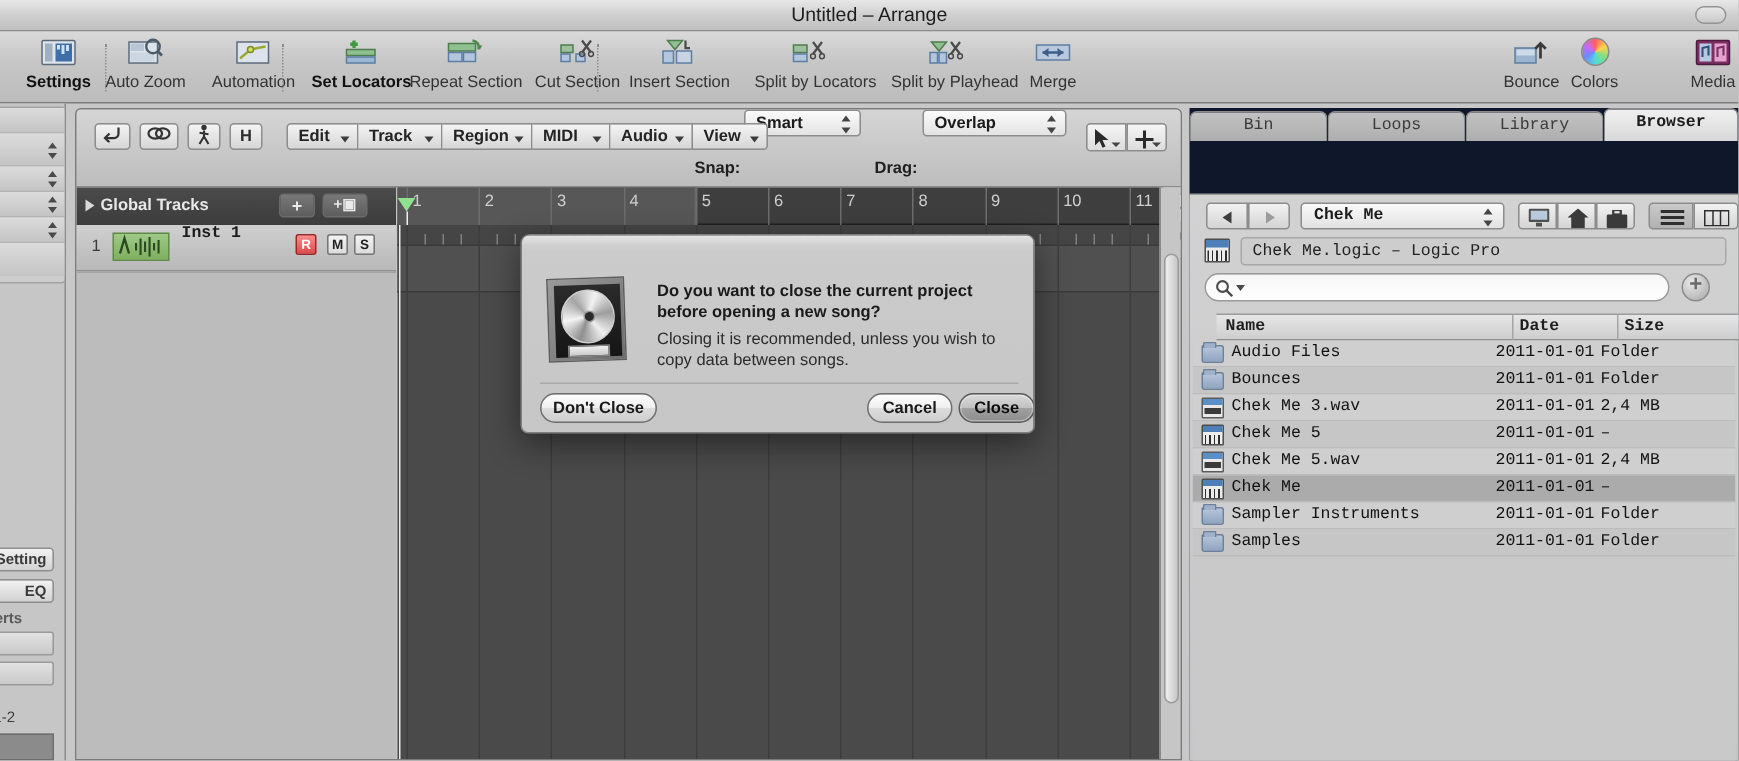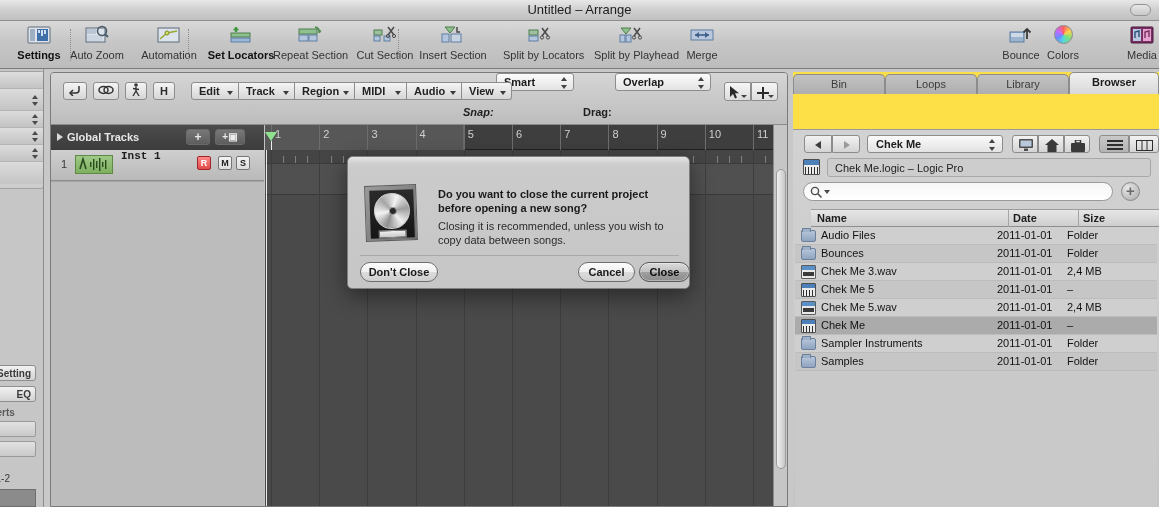--- a/index.html
+++ b/index.html
@@ -237,21 +237,22 @@
   }
   .noteholder {
     position:absolute; left:724px; top:52px; width:20px; height:48px;
     background: linear-gradient(to bottom,#cfcfcf,#b8b8b8);
     border-left:1px solid #8b8b8b; border-bottom:1px solid #8b8b8b;
   }
 
   
   .media {
     position: absolute; left: 793px; top: 72px; width: 366px; height: 435px;
-    background: #fde047;
+    background: #0f172a;
+    font-family: Liberation Mono, monospace;
   }
   .tabs { position:absolute; left:0; top:0; width:366px; height:22px; }
   .tab {
     position: absolute; top: 2px; height: 20px;
     border: 1px solid #8c8c8c; border-bottom: none;
     border-radius: 5px 5px 0 0;
     background: linear-gradient(to bottom,#c2c2c2,#aeaeae);
     font-size: 11px; color: #3b3b3b; text-align: center; line-height: 19px;
   }
   .tab.active {
@@ -594,21 +595,21 @@
     <div class="insp-label" style="left:-18px; top:338px;">Inserts</div>
     <div class="insp-slot" style="left:-44px; top:352px; width:80px;"></div>
     <div class="insp-slot" style="left:-44px; top:372px; width:80px;"></div>
     <div class="insp-out" style="left:-10px; top:404px;">t 1-2</div>
     <div class="insp-fader" style="left:-44px; top:420px; width:80px; height:18px;"></div>
   </div>
 
   <div class="arrange">
 
     <div class="arr-toolbar" id="arrToolbar">
-      <span class="lbl-small" style="left:412px; top:33px;font-style:italic;">Snap:</span>
+      <span class="lbl-small" style="left:412px; top:33px;">Snap:</span>
       <div class="popup" style="left:445px; top:0; width:78px; position:absolute;">
         <span>Smart</span>
         <span class="updown"></span>
       </div>
       <span class="lbl-small" style="left:532px; top:33px;">Drag:</span>
       <div class="popup" style="left:564px; top:0; width:96px;">
         <span>Overlap</span>
         <span class="updown"></span>
       </div>
       <div class="tool-btn" style="left:673px; border-radius:3px 0 0 3px;">

